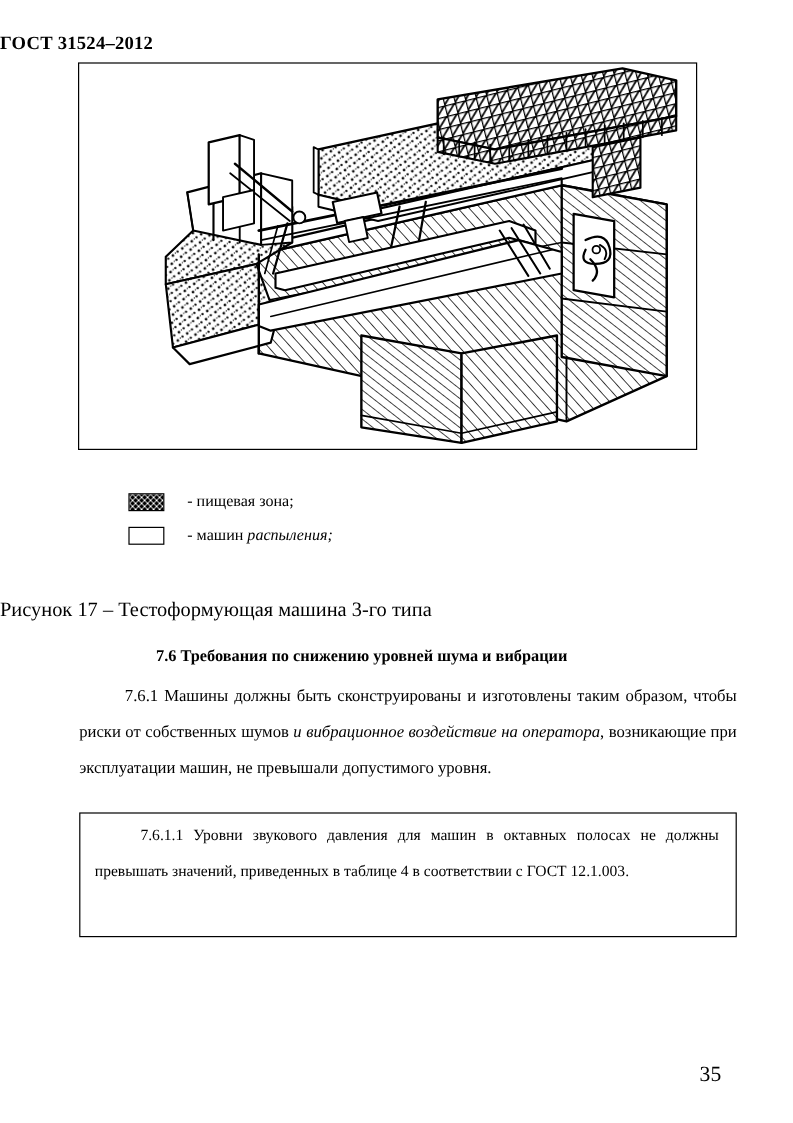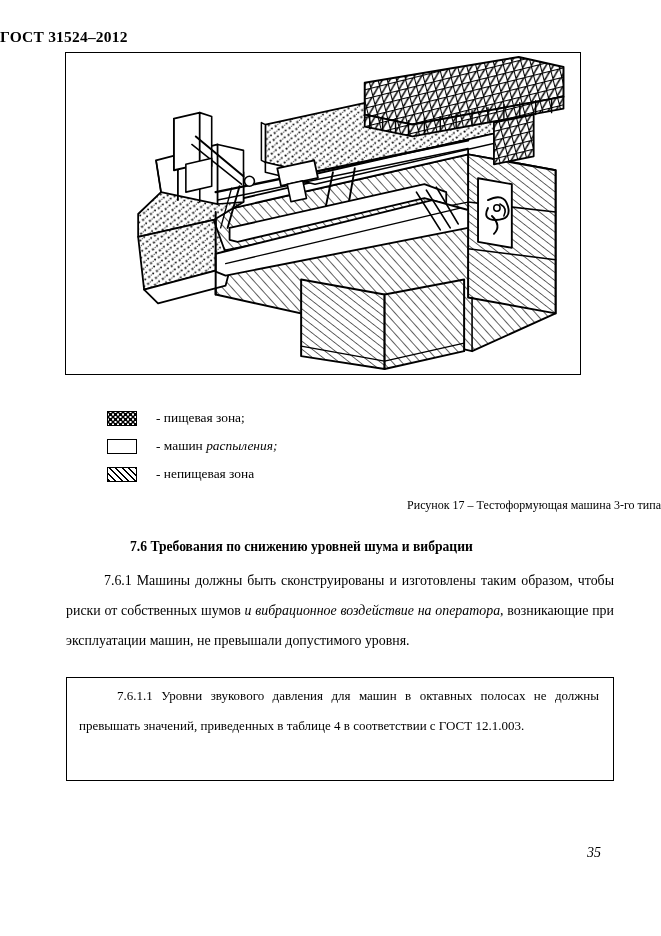--- a/index.html
+++ b/index.html
@@ -99,22 +99,22 @@
     white-space: nowrap;
   }
   .legend-text i { }
 
   
   .figure-caption {
     position: absolute;
     top: 498px;
     left: 0;
     width: 661px;
-    text-align: right;
-    font-size: 12px;
+    text-align: left;
+    font-size: 17px;
   }
 
   
   .section-heading {
     position: absolute;
     left: 94px;
     top: 539px;
     font-size: 13.6px;
     font-weight: bold;
     white-space: nowrap;
@@ -154,23 +154,22 @@
     font-size: 13px;
     line-height: 30px;
     text-align: justify;
     text-indent: 38px;
   }
 
   
   .page-number {
     position: absolute;
     right: 60px;
-    top: 845px;
-    font-size: 14px;
-    font-style: italic;
+    top: 885px;
+    font-size: 18px;
   }
 </style>
 </head>
 <body>
 
 <div class="page">
 
   <div class="doc-header">ГОСТ 31524–2012</div>
 
   <div class="figure-frame">
@@ -299,24 +298,20 @@
     <div class="legend-row">
       <span class="swatch swatch-dotted"></span>
       <span class="legend-text">- пищевая зона;</span>
     </div>
 
     <div class="legend-row">
       <span class="swatch swatch-empty"></span>
       <span class="legend-text"><span>- машин </span><i>распыления;</i></span>
     </div>
 
-    <div class="legend-row">
-      <span class="swatch swatch-hatched"></span>
-      <span class="legend-text">- непищевая зона</span>
-    </div>
 
   </div>
 
   <div class="figure-caption">Рисунок 17 – Тестоформующая машина 3-го типа</div>
 
   <div class="section-heading">7.6 Требования по снижению уровней шума и вибрации</div>
 
   <div class="body-para"><span>7.6.1 Машины должны быть сконструированы и изготовлены таким образом, чтобы риски от собственных шумов </span><i>и вибрационное воздействие на оператора</i><span>, возникающие при эксплуатации машин, не превышали допустимого уровня.</span></div>
 
   <div class="note-box">

